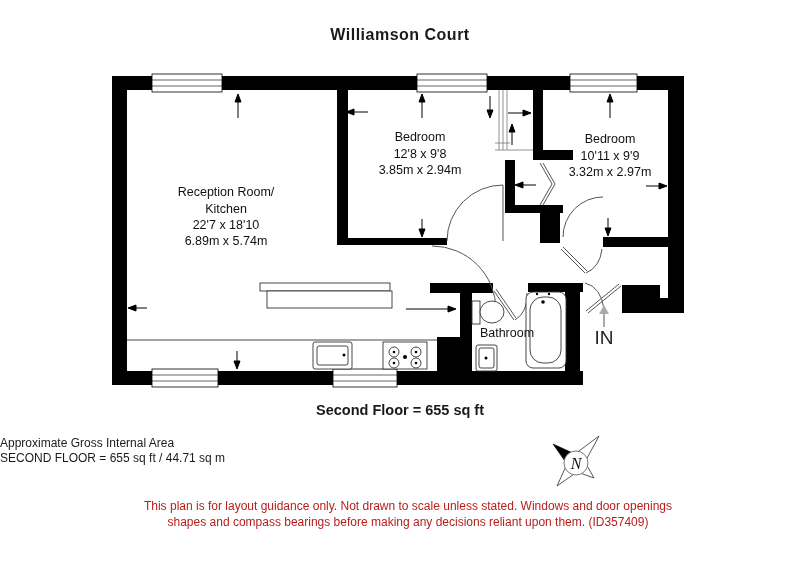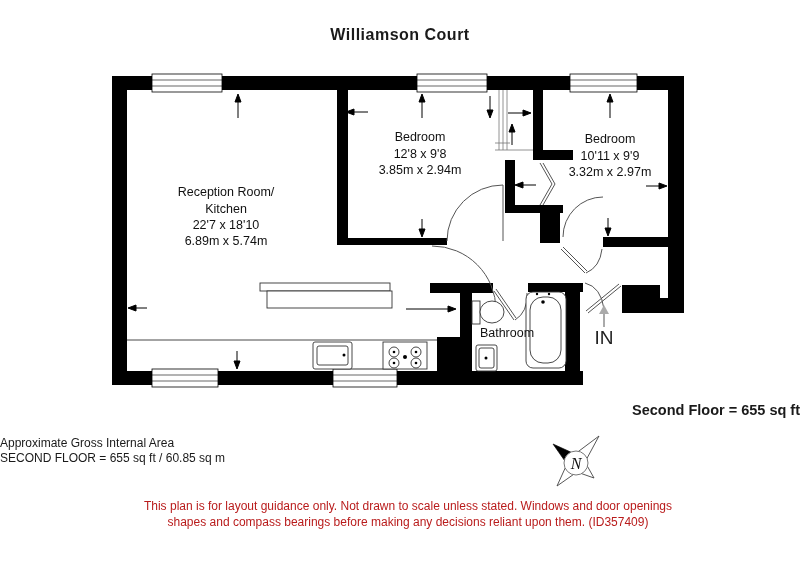--- a/index.html
+++ b/index.html
@@ -1,21 +1,21 @@
 <!DOCTYPE html>
 <html><head>
 <meta charset="utf-8">
 <style>
   html,body{margin:0;padding:0;background:#fff;}
   .page{position:relative;width:800px;height:565px;background:#fff;overflow:hidden;
         font-family:"Liberation Sans",sans-serif;color:#1a1a1a;}
   .title{position:absolute;top:26px;left:0;width:800px;text-align:center;
          font-size:16px;font-weight:bold;letter-spacing:0.5px;}
   svg{position:absolute;top:0;left:0;}
-  .floor-summary{position:absolute;top:402px;left:0;width:800px;text-align:right;
+  .floor-summary{position:absolute;top:402px;left:0;width:800px;text-align:center;
                  font-size:14.5px;font-weight:bold;}
   .area-note{position:absolute;top:436px;left:0;width:800px;text-align:left;
              font-size:12px;line-height:15px;}
   .disclaimer{position:absolute;top:499px;left:8px;width:800px;text-align:center;
               font-size:12px;line-height:15.5px;color:#b91c1c;}
   .rlabel{font-size:12.5px;fill:#111;}
   .inlabel{font-size:19px;fill:#222;}
   .nlabel{font-size:16px;font-style:italic;font-family:"Liberation Serif",serif;fill:#111;}
 </style>
 </head>
@@ -212,21 +212,21 @@
       <polygon points="553,444 575,454 576,463 567,464" fill="#000"></polygon>
       <circle cx="576" cy="463" r="12" fill="#fff" stroke="#777" stroke-width="1"></circle>
       <text class="nlabel" x="576" y="469" text-anchor="middle">N</text>
     </g>
   </svg>
 
   <div class="floor-summary">Second Floor = 655 sq ft</div>
 
   <div class="area-note">
     <div>Approximate Gross Internal Area</div>
-    <div>SECOND FLOOR = 655 sq ft / 60.85 sq m</div>
+    <div>SECOND FLOOR = 655 sq ft / 44.71 sq m</div>
   </div>
 
   <div class="disclaimer">
     <div>This plan is for layout guidance only. Not drawn to scale unless stated. Windows and door openings</div>
     <div>shapes and compass bearings before making any decisions reliant upon them. (ID357409)</div>
   </div>
 
 </div>
 
 </body></html>

